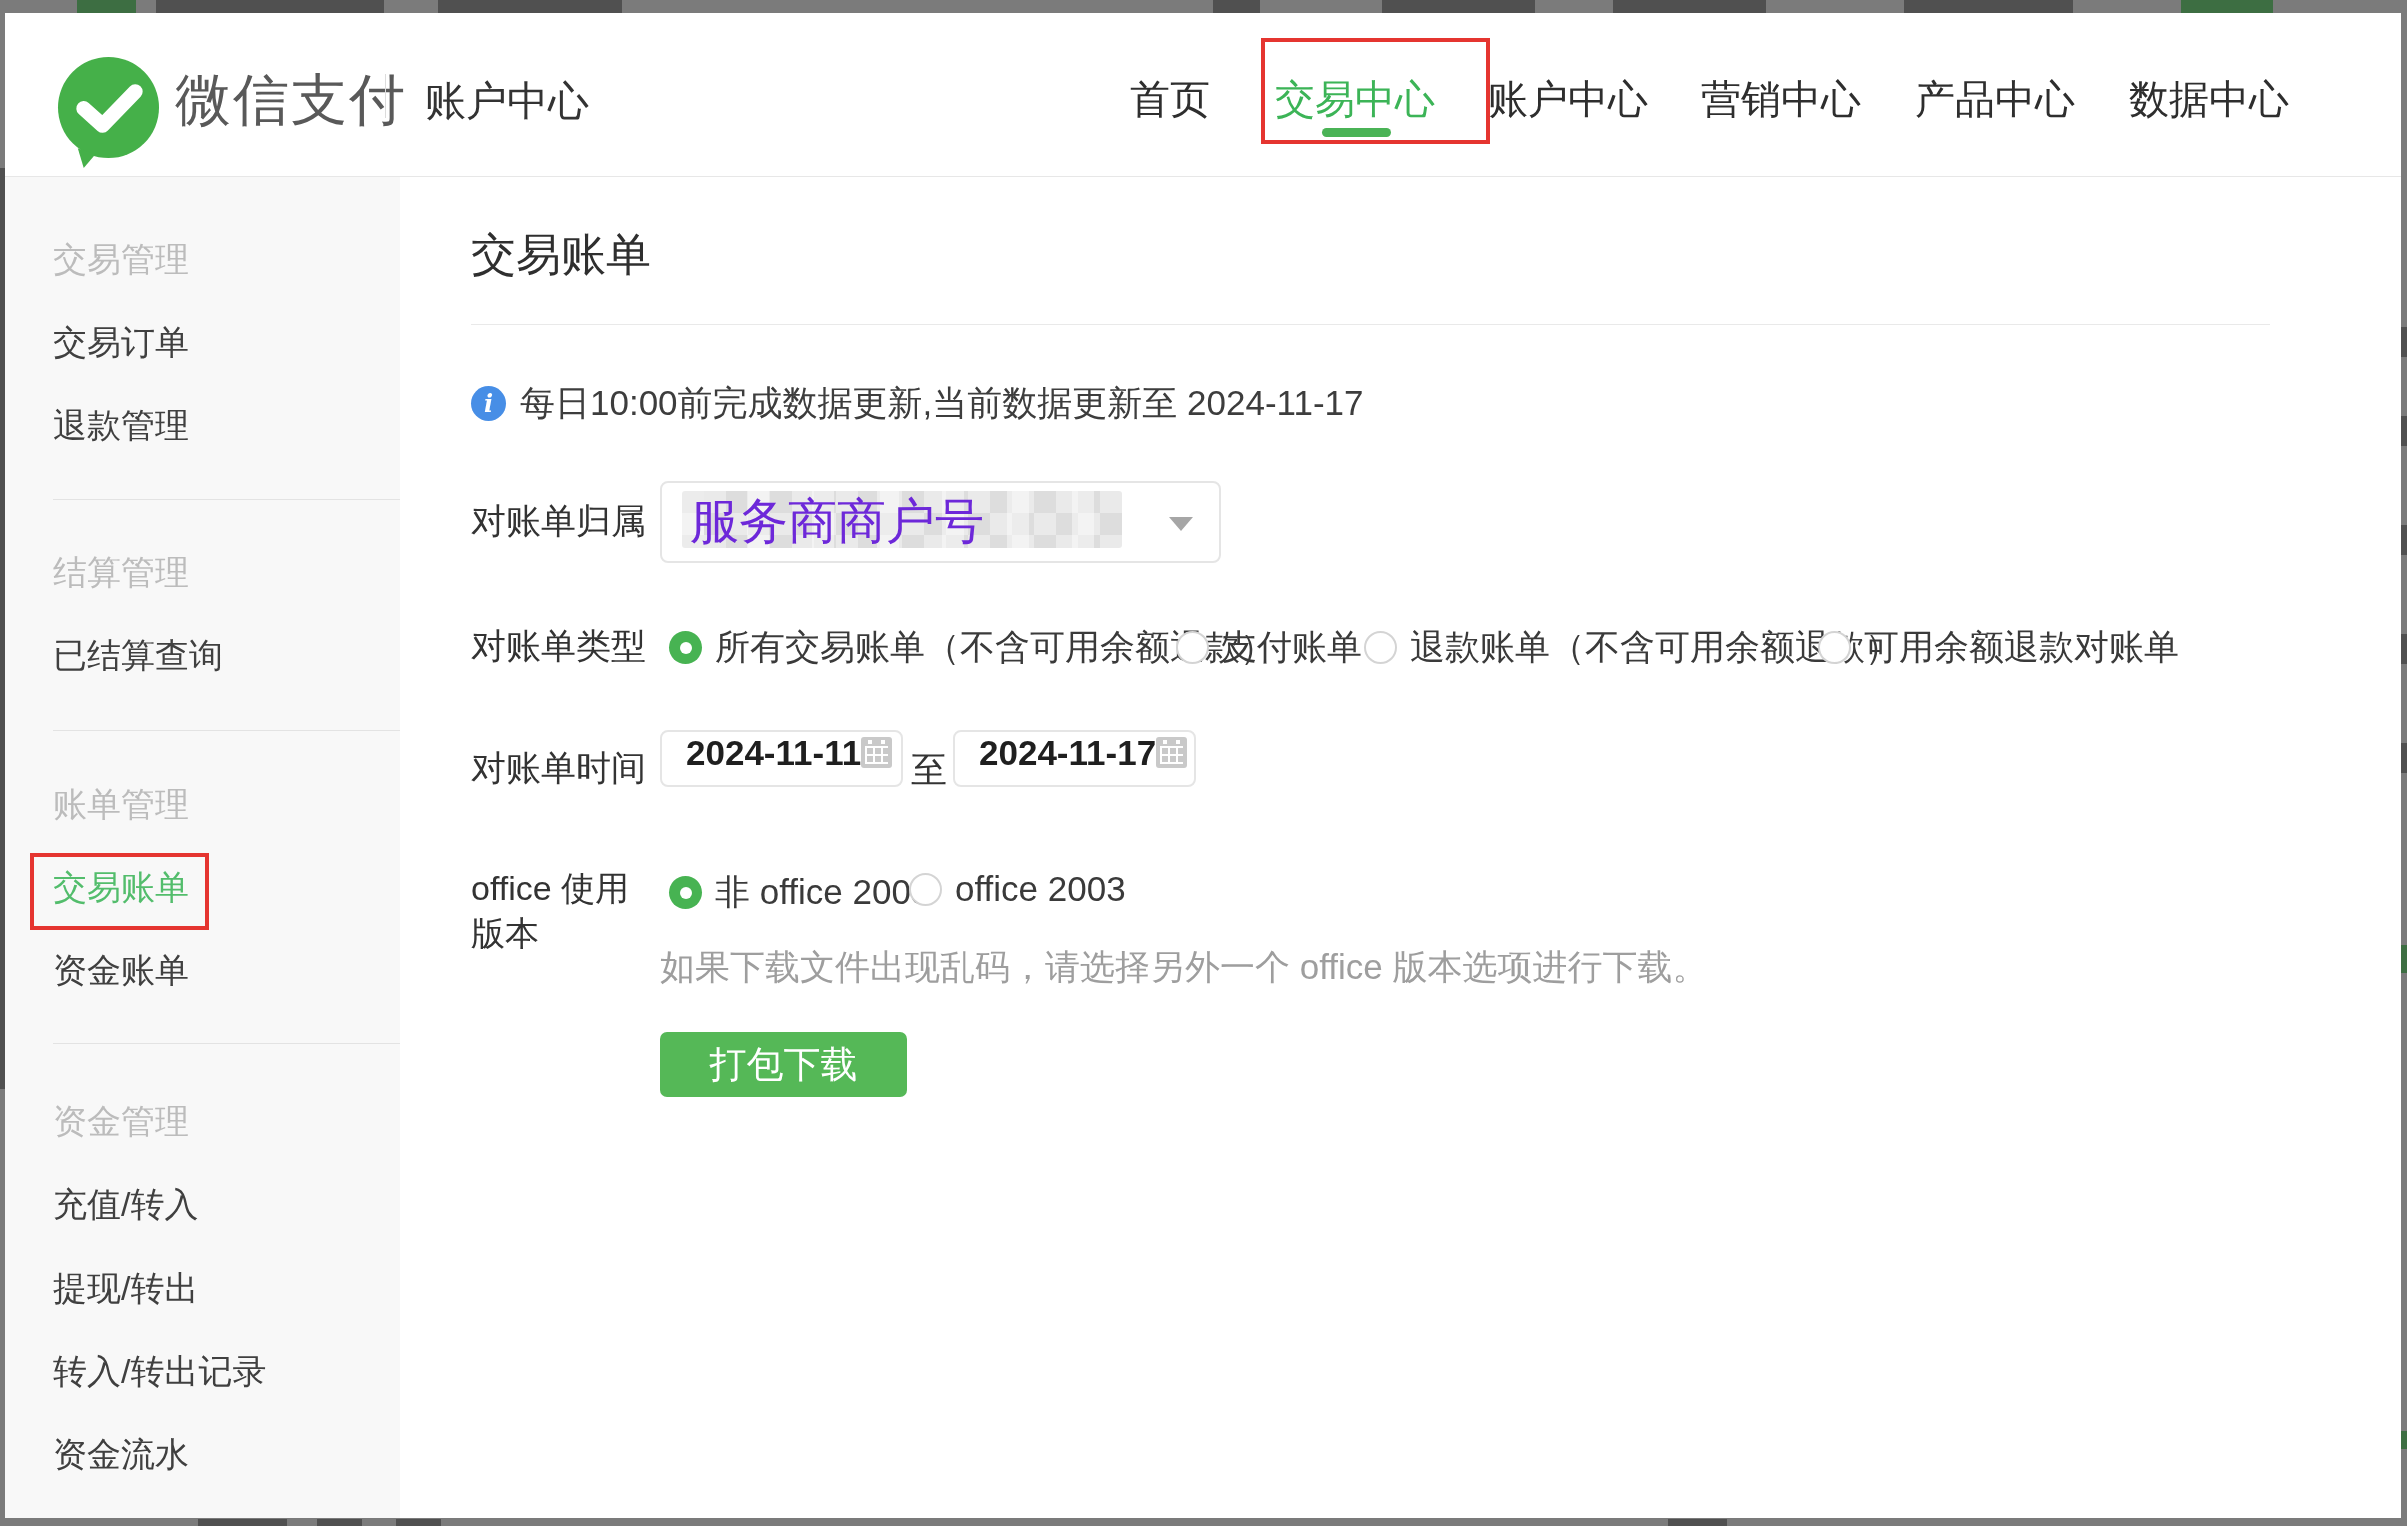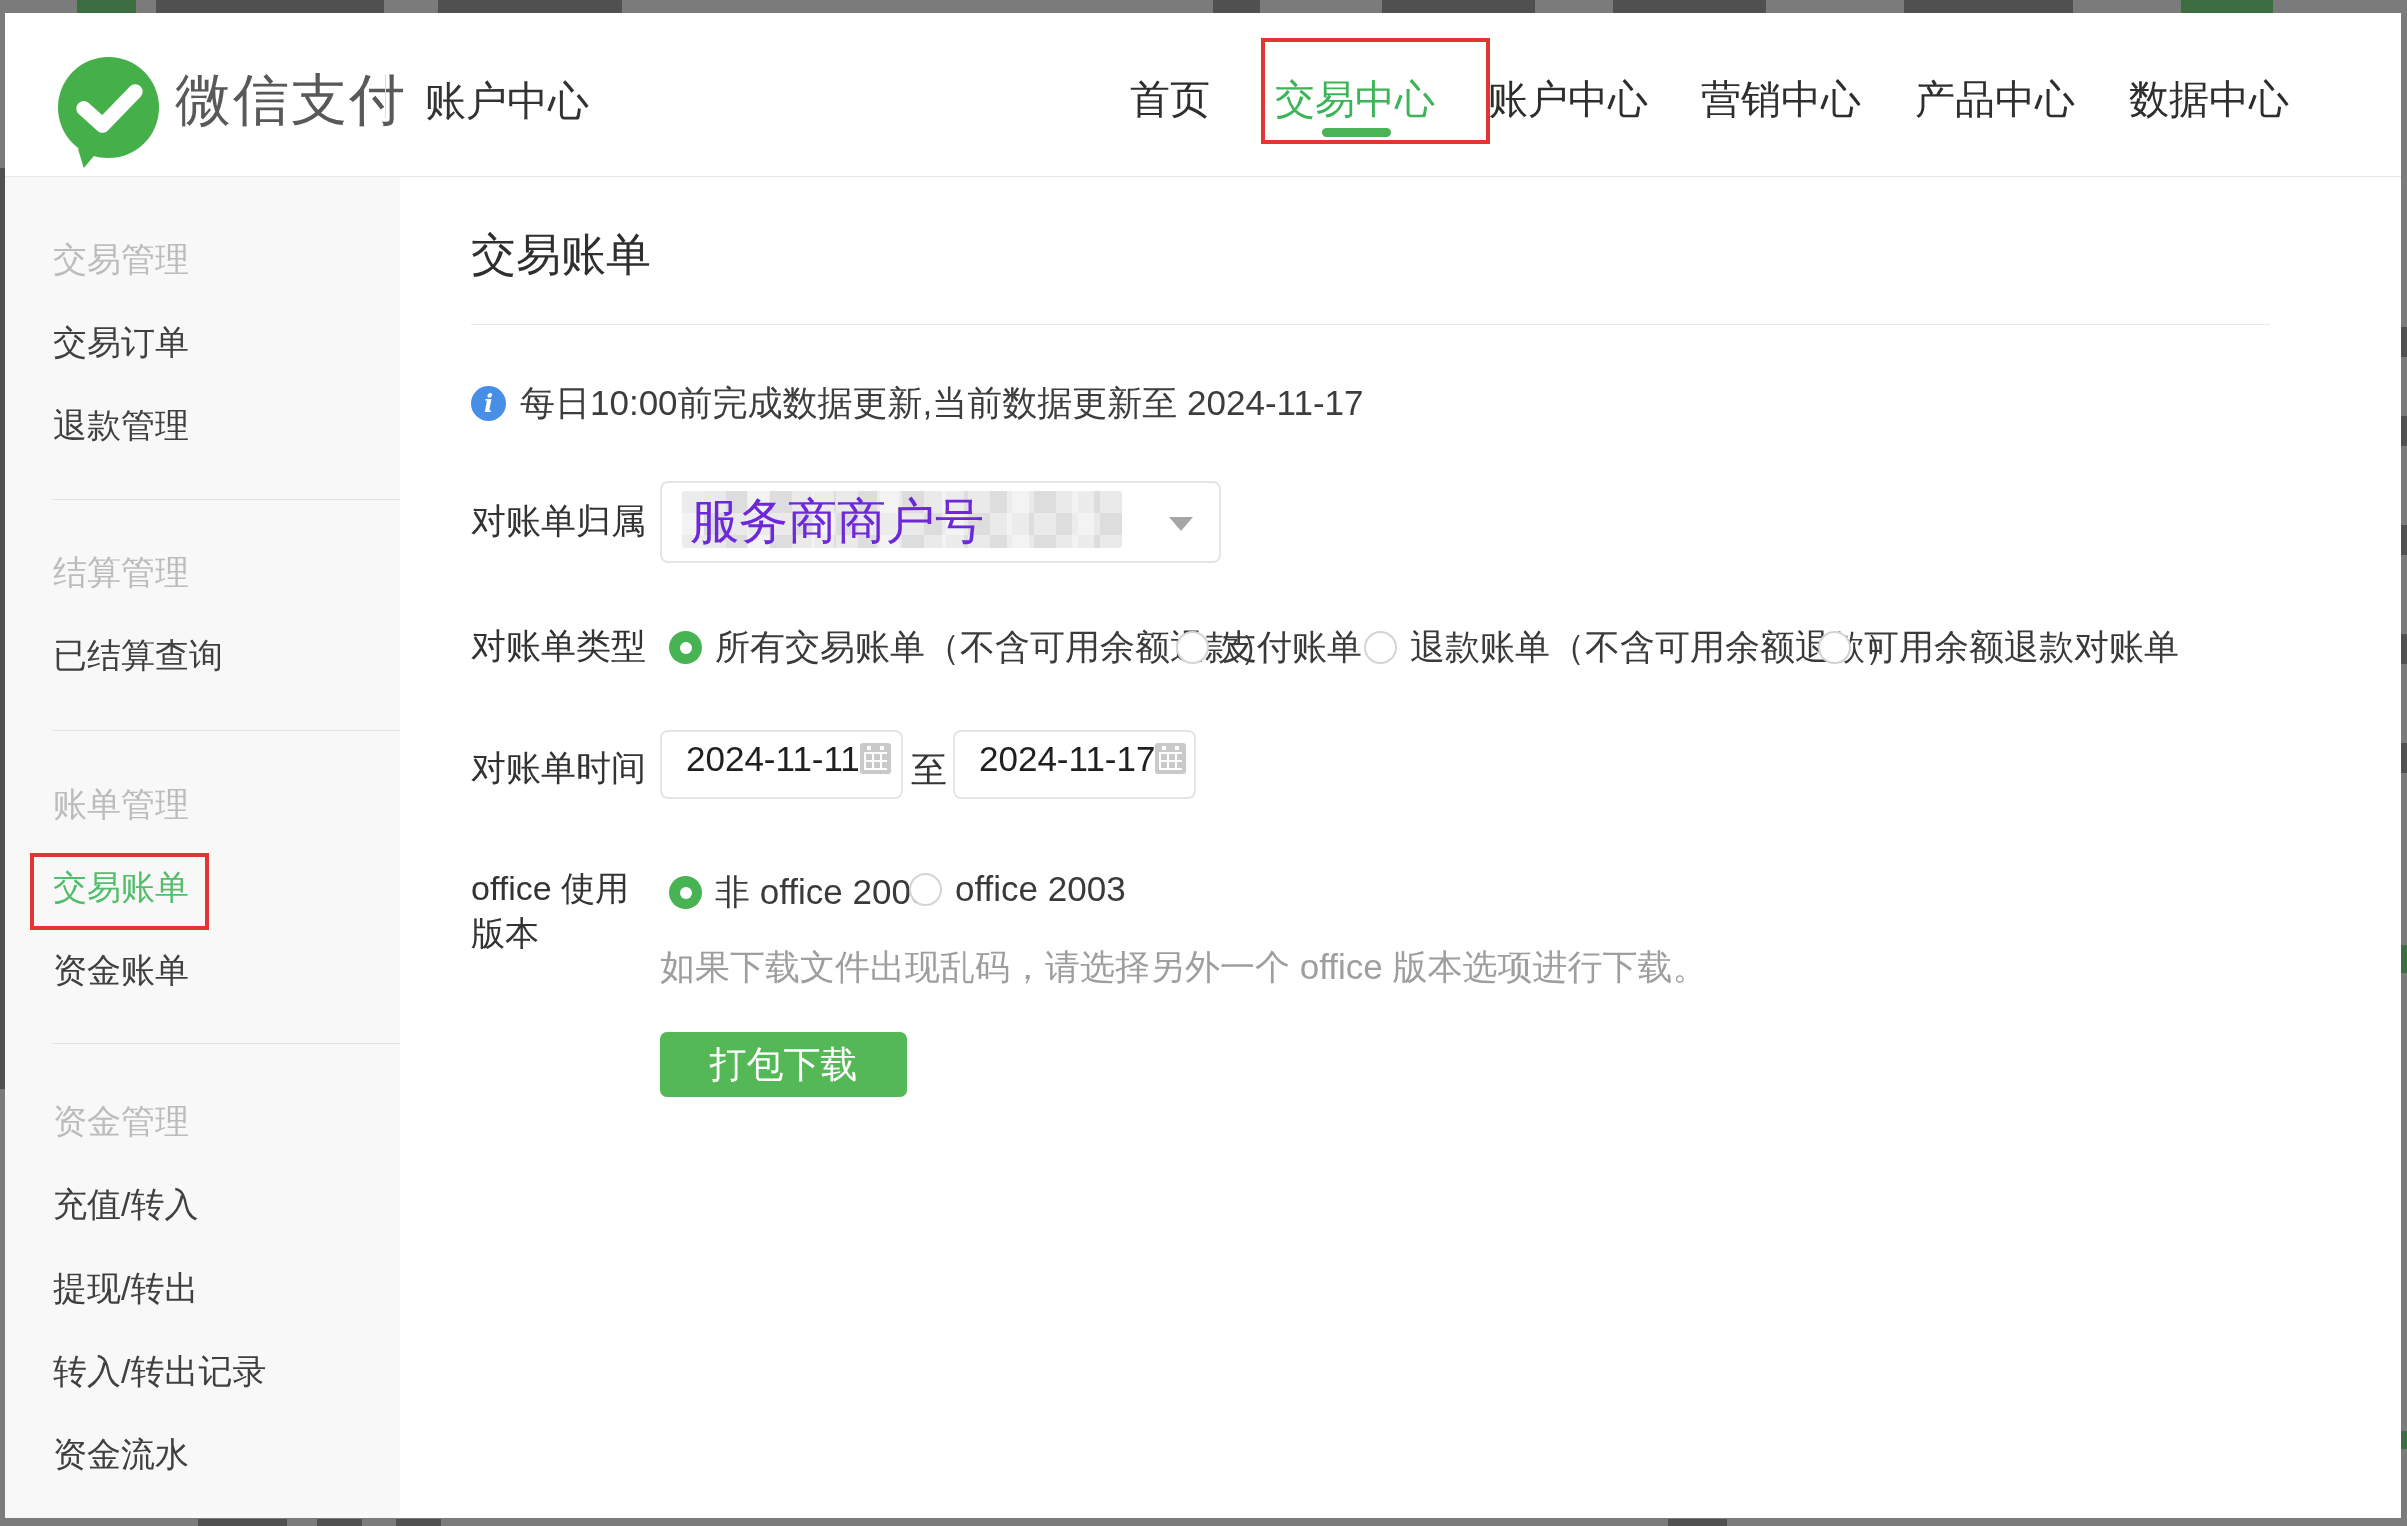--- a/index.html
+++ b/index.html
@@ -67,22 +67,22 @@
 
   
   .radio-group{position:absolute; display:flex; align-items:center; cursor:pointer;}
   .radio{width:33px; height:33px; border-radius:50%; box-sizing:border-box; flex:0 0 auto;}
   .radio.off{background:#fff; border:2px solid #d4d4d4;}
   .radio.on{background:#47b352; position:relative;}
   .radio.on::after{content:""; position:absolute; left:50%; top:50%; width:12px; height:12px; margin:-6px 0 0 -6px; border-radius:50%; background:#fff;}
   .radio-label{font-size:35px; color:#3a3a3a; margin-left:13px; white-space:nowrap;}
 
   
-  .date-box{position:absolute; top:553px; width:243px; height:69px; background:#fff; border:2px solid #e5e5e5; border-radius:8px;
-            box-sizing:border-box; display:flex; align-items:center; justify-content:space-between; padding:0 18px 12px 24px; cursor:text;}
+  .date-box{position:absolute; top:553px; width:243px; height:57px; background:#fff; border:2px solid #e5e5e5; border-radius:8px;
+            box-sizing:border-box; display:flex; align-items:center; justify-content:space-between; padding:0 18px 12px 24px; cursor:text;font-weight:bold;}
   .date-text{font-size:35px; color:#1f1f1f; white-space:nowrap;}
   .cal{width:31px; height:31px; border-radius:3px; background:#c9c9c9; position:relative; flex:0 0 auto;}
   .cal::before{content:""; position:absolute; left:4px; right:4px; top:9px; bottom:4px;
       background-image:repeating-linear-gradient(0deg,#fff 0 2px,transparent 2px 8px),repeating-linear-gradient(90deg,#fff 0 2px,transparent 2px 8px);}
   .cal::after{content:""; position:absolute; top:3px; left:7px; width:4px; height:4px; background:#fff; box-shadow:13px 0 0 #fff;}
   .to-sep{position:absolute; left:529px; top:569px; transform:translateX(-50%); font-size:36px; color:#333;}
 
   .office-label{position:absolute; left:71px; top:689px; width:173px; font-size:34px; color:#333; line-height:45px;}
   .hint{position:absolute; left:260px; top:767px; font-size:35px; color:#9e9e9e; white-space:nowrap;}
 

